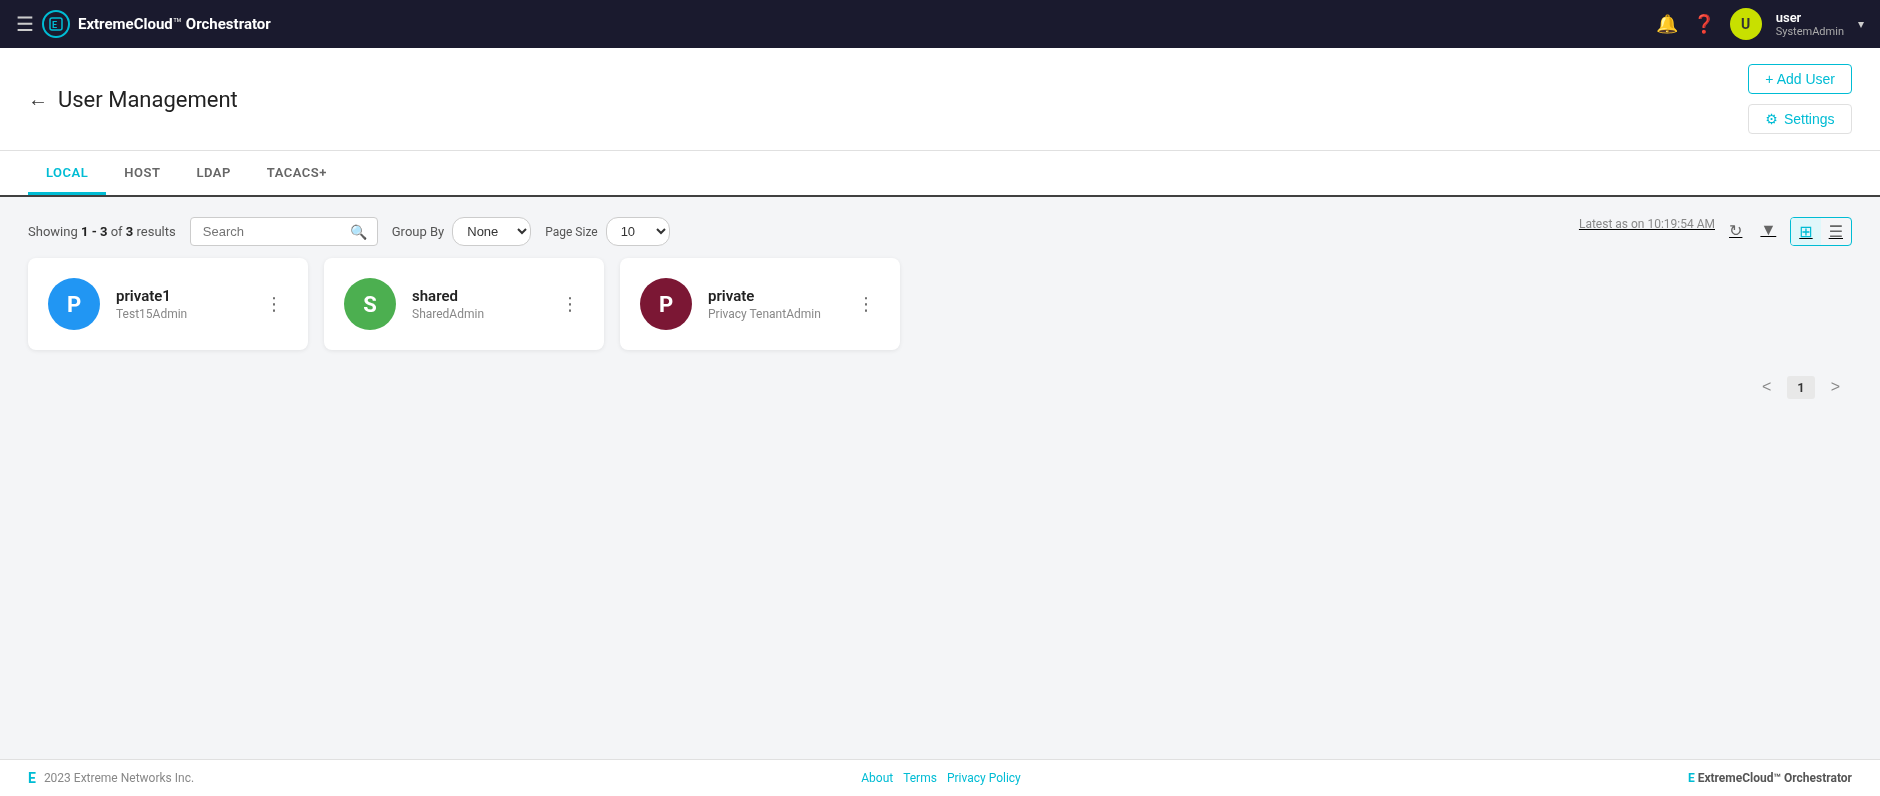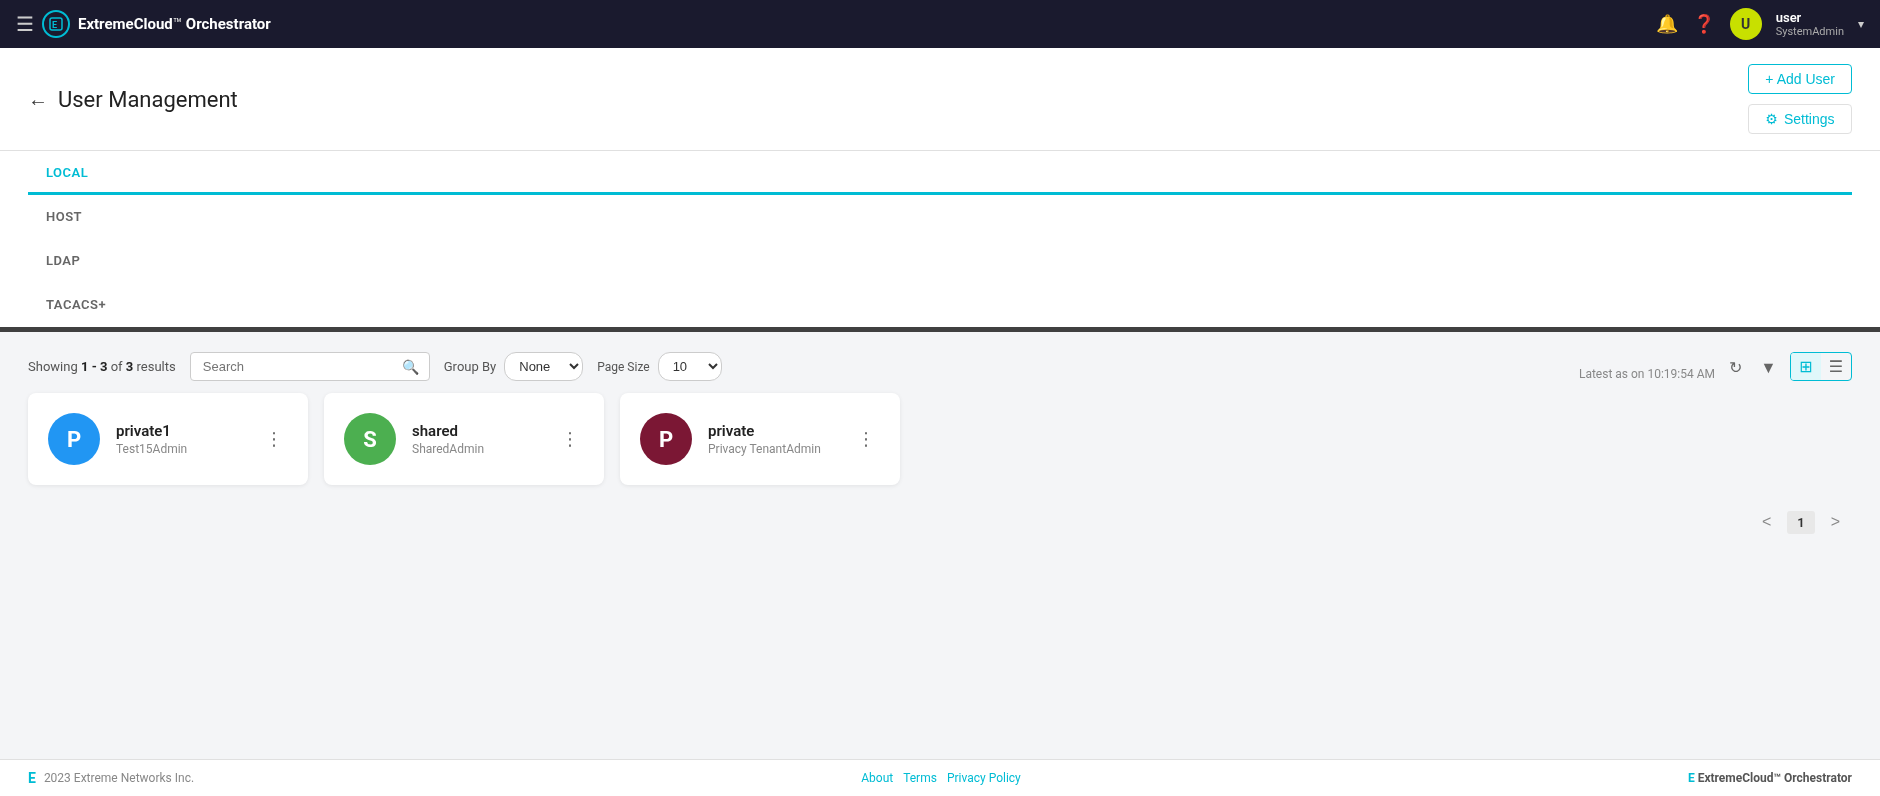--- a/index.html
+++ b/index.html
@@ -70,22 +70,21 @@
       display: flex;
       align-items: center;
       gap: 6px;
     }
 
     
     .tabs-bar {
       background: #fff;
       padding: 0 28px;
       display: flex;
-      border-bottom: 5px solid #404040;
-      flex-direction: column;
+      border-bottom: 2px solid #404040;
     }
     .tab-item {
       padding: 14px 18px 12px;
       font-size: 13px;
       font-weight: 600;
       color: #666;
       cursor: pointer;
       border-bottom: 3px solid transparent;
       letter-spacing: 0.5px;
       text-transform: uppercase;
@@ -115,21 +114,21 @@
     .search-wrap {
       position: relative;
       display: flex;
       align-items: center;
     }
     .search-input {
       border: 1px solid #ccc;
       border-radius: 4px;
       padding: 6px 36px 6px 12px;
       font-size: 13px;
-      width: 240px;
+      width: 188px;
       outline: none;
       color: #333;
       background: #fff;
     }
     .search-icon {
       position: absolute; right: 10px; color: #888; font-size: 14px; pointer-events: none;
     }
     .group-by-wrap { display: flex; align-items: center; gap: 8px; }
     .group-by-label { font-size: 13px; color: #555; }
     .select-box {
@@ -140,22 +139,23 @@
       background: #fff;
       color: #333;
       cursor: pointer;
       appearance: auto;
     }
     .page-size-wrap { display: flex; align-items: center; gap: 8px; }
     .page-size-label { font-size: 12px; color: #555; }
     .toolbar-right {
       margin-left: auto;
       display: flex;
-      align-items: flex-end;
+      align-items: flex-start;
       gap: 10px;
+      text-decoration: underline;
     }
     .timestamp-text { font-size: 12px; color: #888; }
     .icon-btn { background: none; border: none; cursor: pointer; color: #666; font-size: 16px; padding: 4px; }
     .view-toggle { display: flex; align-items: center; border: 1.5px solid #00bcd4; border-radius: 4px; overflow: hidden; }
     .view-btn { background: none; border: none; cursor: pointer; padding: 4px 8px; color: #666; font-size: 16px; }
     .view-btn.active { background: #e0f7fa; color: #00bcd4; }
 
     
     .cards-grid {
       display: flex;

